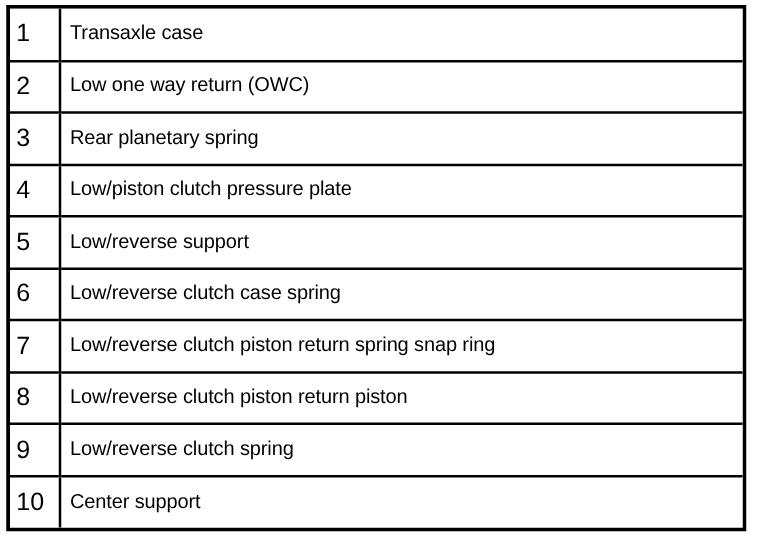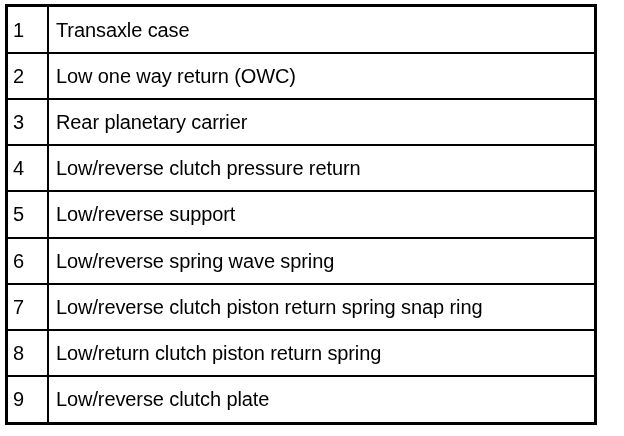--- a/index.html
+++ b/index.html
@@ -49,21 +49,21 @@
     padding: 0 0 0 5px;
     font-size: 20px;
     line-height: 1;
     vertical-align: middle;
     white-space: nowrap;
     letter-spacing: 0px;
   }
 
   td.label-cell {
     padding: 0 0 0 7px;
-    font-size: 20px;
+    font-size: 16px;
     line-height: 1;
     vertical-align: middle;
     white-space: nowrap;
     letter-spacing: -0.1px;
   }
 </style>
 </head>
 <body>
 
 <div id="legend-table-wrap">
@@ -72,41 +72,45 @@
       <tr>
         <td class="num-cell">1</td>
         <td class="label-cell">Transaxle case</td>
       </tr>
       <tr>
         <td class="num-cell">2</td>
         <td class="label-cell">Low one way return (OWC)</td>
       </tr>
       <tr>
         <td class="num-cell">3</td>
-        <td class="label-cell">Rear planetary carrier</td>
+        <td class="label-cell">Rear planetary spring</td>
       </tr>
       <tr>
         <td class="num-cell">4</td>
-        <td class="label-cell">Low/reverse clutch pressure return</td>
+        <td class="label-cell">Low/piston clutch pressure plate</td>
       </tr>
       <tr>
         <td class="num-cell">5</td>
         <td class="label-cell">Low/reverse support</td>
       </tr>
       <tr>
         <td class="num-cell">6</td>
-        <td class="label-cell">Low/reverse spring wave spring</td>
+        <td class="label-cell">Low/reverse clutch case spring</td>
       </tr>
       <tr>
         <td class="num-cell">7</td>
         <td class="label-cell">Low/reverse clutch piston return spring snap ring</td>
       </tr>
       <tr>
         <td class="num-cell">8</td>
-        <td class="label-cell">Low/return clutch piston return spring</td>
+        <td class="label-cell">Low/reverse clutch piston return piston</td>
       </tr>
       <tr>
         <td class="num-cell">9</td>
-        <td class="label-cell">Low/reverse clutch plate</td>
+        <td class="label-cell">Low/reverse clutch spring</td>
+      </tr>
+      <tr>
+        <td class="num-cell">10</td>
+        <td class="label-cell">Center support</td>
       </tr>
     </tbody>
   </table>
 </div>
 
 </body></html>

